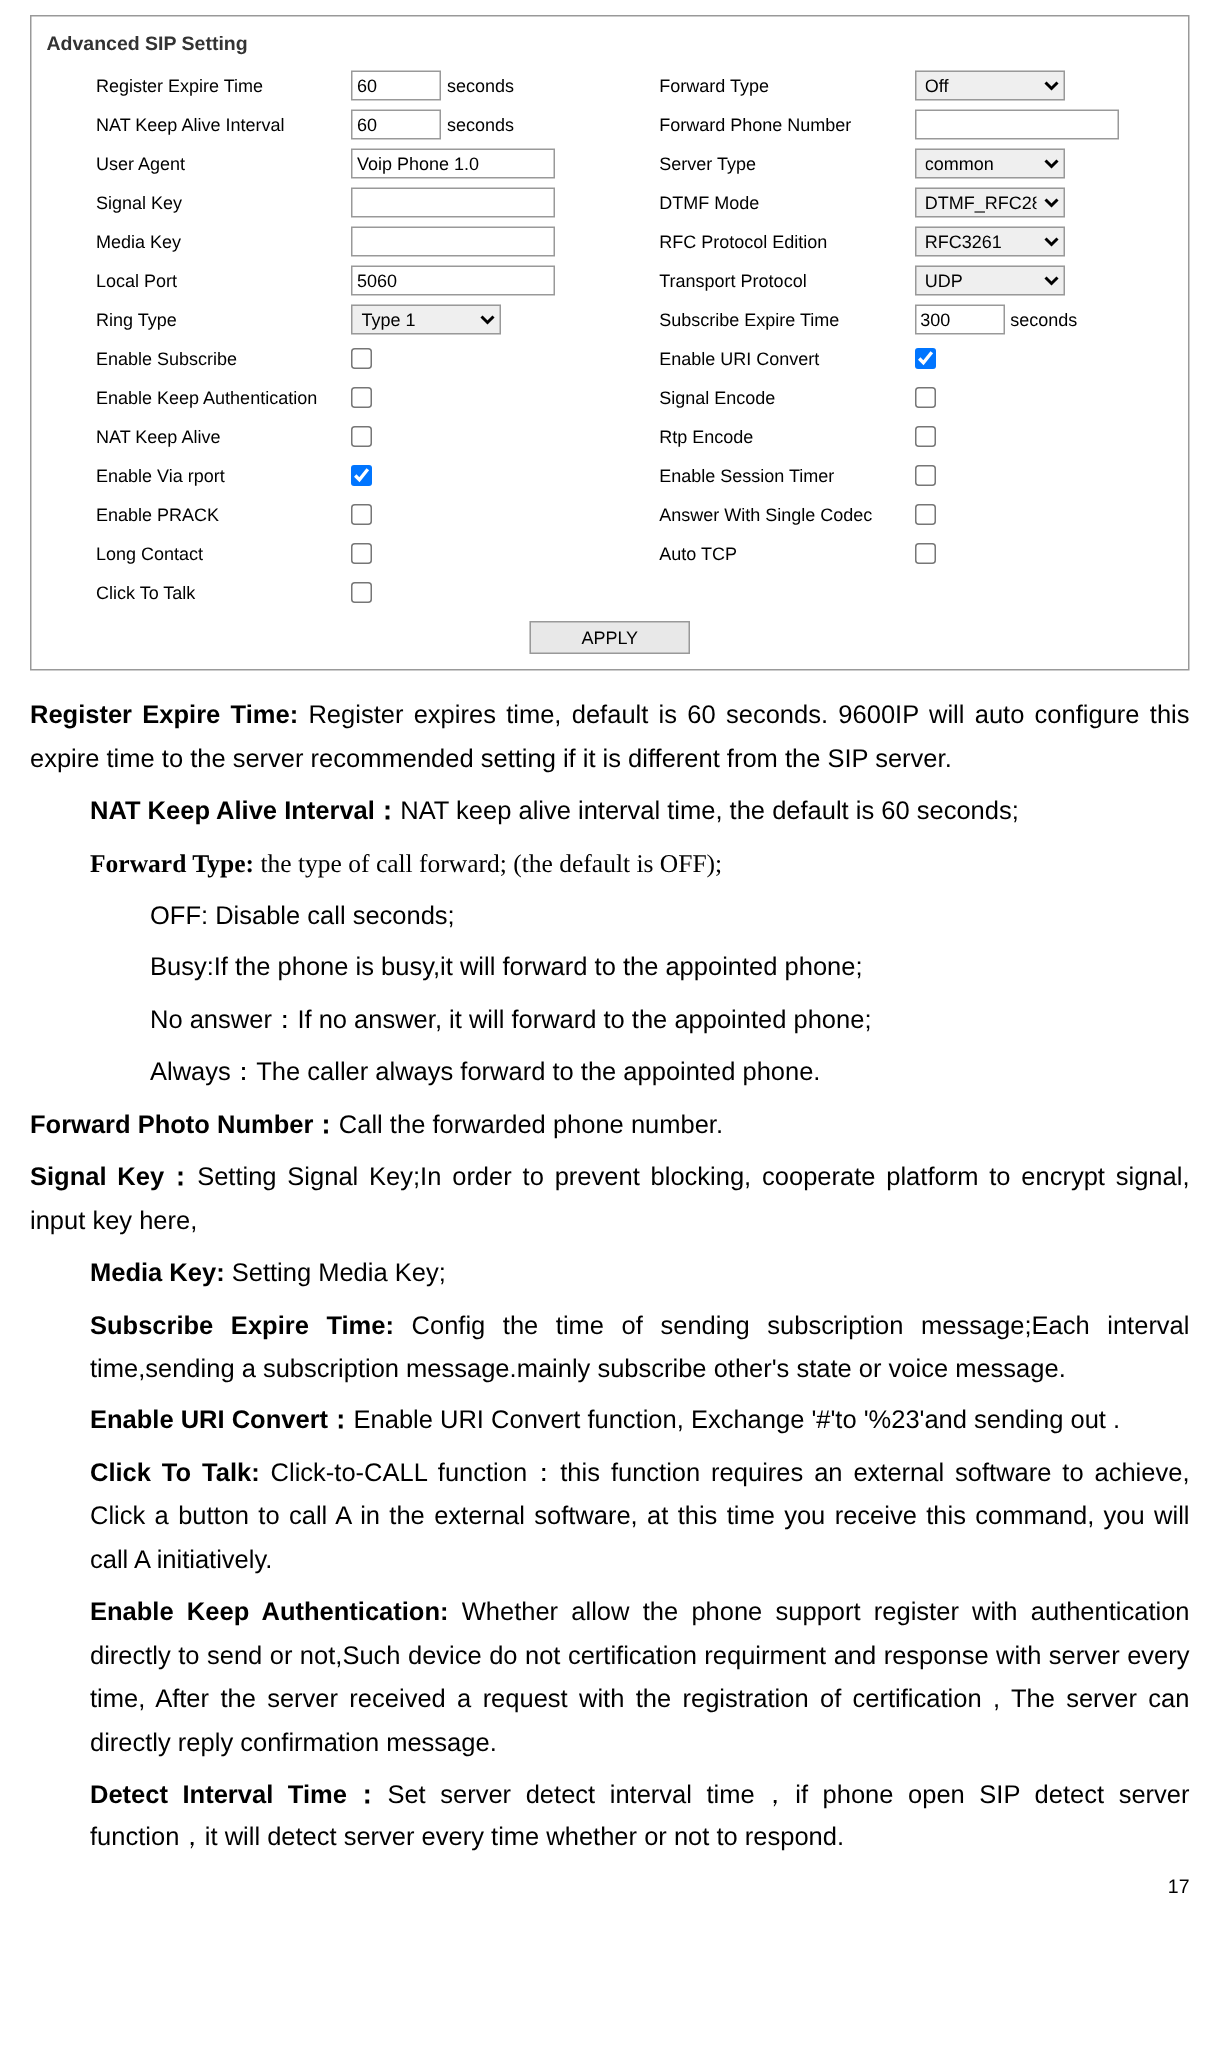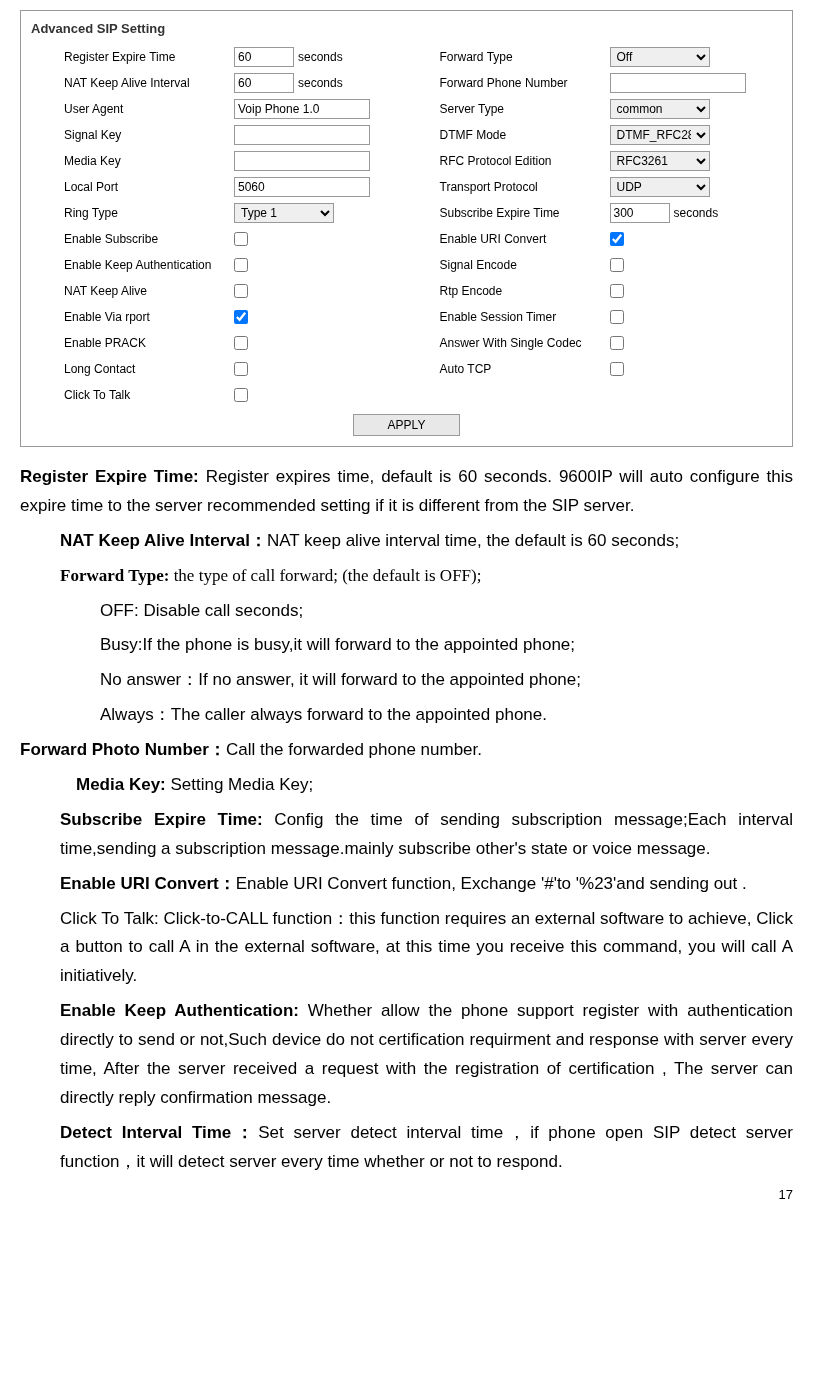--- a/index.html
+++ b/index.html
@@ -279,21 +279,22 @@
 
 <div class="content-section" id="content-area">
     <p><span style="font-weight: bold;">Register Expire Time:</span><span> Register expires time, default is 60 seconds. 9600IP will auto configure this expire time to the server recommended setting if it is different from the SIP server.</span></p>
     <p style="margin-left: 40px;"><span style="font-weight: bold;">NAT Keep Alive Interval：</span><span>NAT keep alive interval time, the default is 60 seconds;</span></p>
     <p style="margin-left: 40px; font-family: Liberation Serif, serif;"><span style="font-weight: bold;">Forward Type:</span><span> the type of call forward; (the default is OFF);</span></p>
     <p style="margin-left: 80px;"><span>OFF: Disable call seconds;</span></p>
     <p style="margin-left: 80px;"><span>Busy:If the phone is busy,it will forward to the appointed phone;</span></p>
     <p style="margin-left: 80px;"><span>No answer：If no answer, it will forward to the appointed phone;</span></p>
     <p style="margin-left: 80px;"><span>Always：The caller always forward to the appointed phone.</span></p>
     <p><span style="font-weight: bold;">Forward Photo Number：</span><span>Call the forwarded phone number.</span></p>
-    <p style="margin-left: 40px;"><span style="font-weight: bold; margin-left: 16px;">Media Key:</span><span> Setting Media Key;</span></p>
+    <p><span style="font-weight: bold;">Signal Key：</span><span>Setting Signal Key;In order to prevent blocking, cooperate platform to encrypt signal, input key here,</span></p>
+    <p style="margin-left: 40px;"><span style="font-weight: bold;">Media Key:</span><span> Setting Media Key;</span></p>
     <p style="margin-left: 40px;"><span style="font-weight: bold;">Subscribe Expire Time:</span><span> Config the time of sending subscription message;Each interval time,sending a subscription message.mainly subscribe other's state or voice message.</span></p>
     <p style="margin-left: 40px;"><span style="font-weight: bold;">Enable URI Convert：</span><span>Enable URI Convert function, Exchange '#'to '%23'and sending out .</span></p>
-    <p style="margin-left: 40px;"><span style="font-weight: normal;">Click To Talk:</span><span> Click-to-CALL function：this function requires an external software to achieve, Click a button to call A in the external software, at this time you receive this command, you will call A initiatively.</span></p>
+    <p style="margin-left: 40px;"><span style="font-weight: bold;">Click To Talk:</span><span> Click-to-CALL function：this function requires an external software to achieve, Click a button to call A in the external software, at this time you receive this command, you will call A initiatively.</span></p>
     <p style="margin-left: 40px;"><span style="font-weight: bold;">Enable Keep Authentication:</span><span> Whether allow the phone support register with authentication directly to send or not,Such device do not certification requirment and response with server every time, After the server received a request with the registration of certification , The server can directly reply confirmation message.</span></p>
     <p style="margin-left: 40px;"><span style="font-weight: bold;">Detect Interval Time：</span><span>Set server detect interval time，if phone open SIP detect server function，it will detect server every time whether or not to respond.</span></p>
   </div>
 
 <div class="page-num">17</div>
 
 </body></html>

